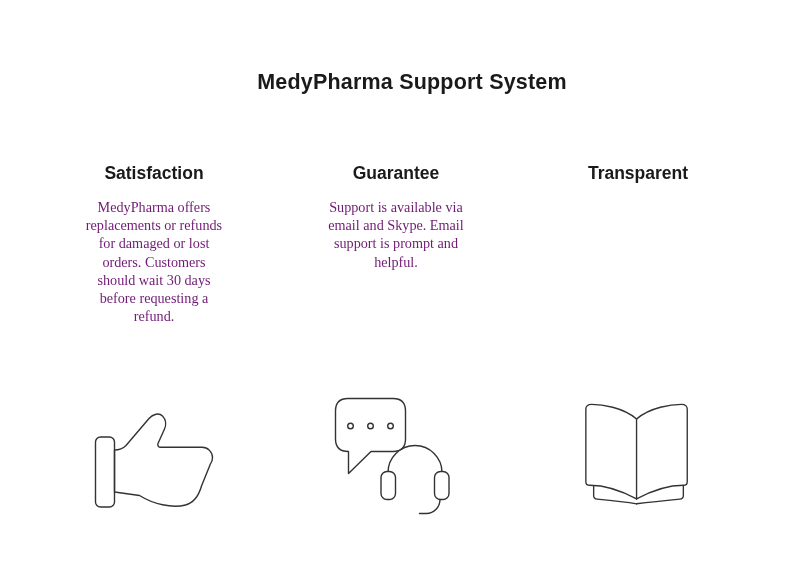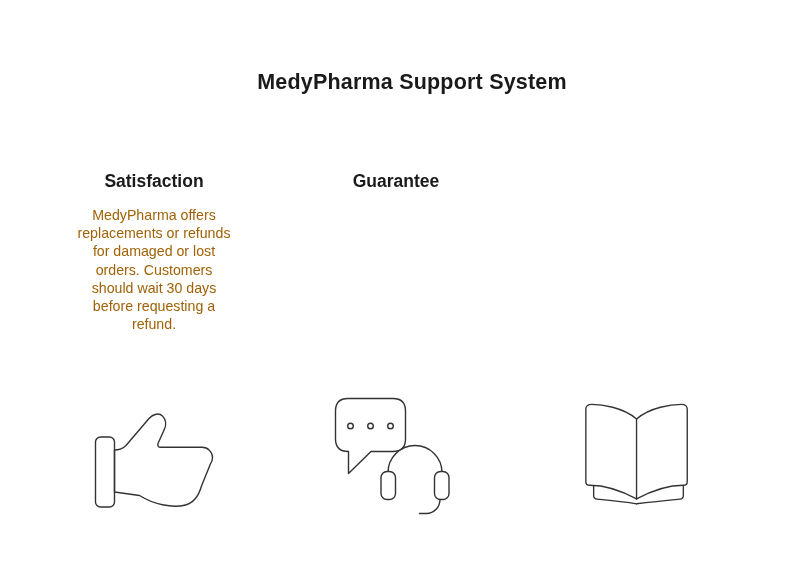--- a/index.html
+++ b/index.html
@@ -7,25 +7,25 @@
     width:792px;height:565px;overflow:hidden;background:#ffffff;
     font-family:"Liberation Sans","DejaVu Sans",sans-serif;color:#1a1a1a;
   }
   .page{position:relative;width:792px;height:565px;background:#ffffff;}
   .title{
     position:absolute;top:54px;left:0;width:100%;margin:16px;
     text-align:center;font-size:21.5px;font-weight:700;letter-spacing:.2px;color:#1a1a1a;
   }
   .cols{position:absolute;top:157px;left:33px;width:726px;display:flex;}
   .col{width:242px;text-align:center;}
-  .col h2{margin:12px;font-size:17.5px;line-height:24px;font-weight:700;color:#1a1a1a;}
+  .col h2{margin:4px;font-size:17.5px;line-height:24px;font-weight:700;color:#1a1a1a;}
   .col h2 span{display:block;}
   .col p{
     margin:13px auto 0;max-width:200px;
-    font-size:14.2px;line-height:18.2px;white-space:pre-line;color:#a16207;
+    font-size:14.2px;line-height:18.2px;white-space:pre-line;color:#701a75;font-family:Liberation Serif, serif;
   }
   .icons{position:absolute;top:388px;left:33px;width:726px;display:flex;}
   .icon-cell{width:242px;display:flex;justify-content:center;align-items:flex-start;}
   .icon-cell svg{display:block;}
   .m-thumb{margin-top:4px;}
   .m-chat{margin-top:6px;}
   .m-book{margin-top:14px;}
 </style>
 </head>
 <body>
@@ -46,24 +46,29 @@
 orders. Customers
 should wait 30 days
 before requesting a
 refund.</p>
     </section>
 
     <section class="col">
       <h2>
         <span>Guarantee</span>
       </h2>
+      <p>Support is available via
+email and Skype. Email
+support is prompt and
+helpful.</p>
     </section>
 
     <section class="col">
       <h2>
+        <span>Transparent</span>
       </h2>
     </section>
 
   </div>
 
   <div class="icons">
 
     <div class="icon-cell">
       <svg class="m-thumb" width="124" height="124" viewBox="0 0 124 124" fill="none" stroke="#333333" stroke-width="1.4" stroke-linecap="round" stroke-linejoin="round">
         <rect x="3.5" y="45" width="19" height="70" rx="5"></rect>

